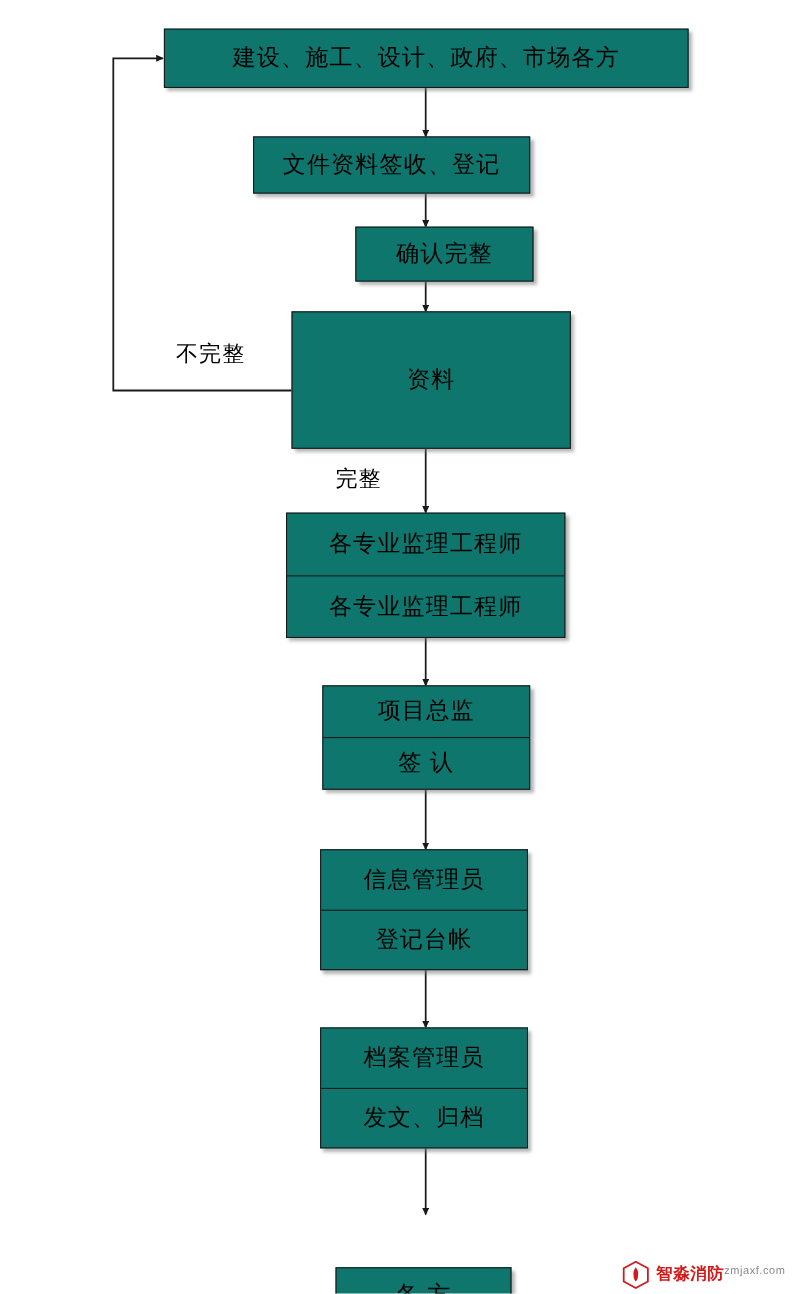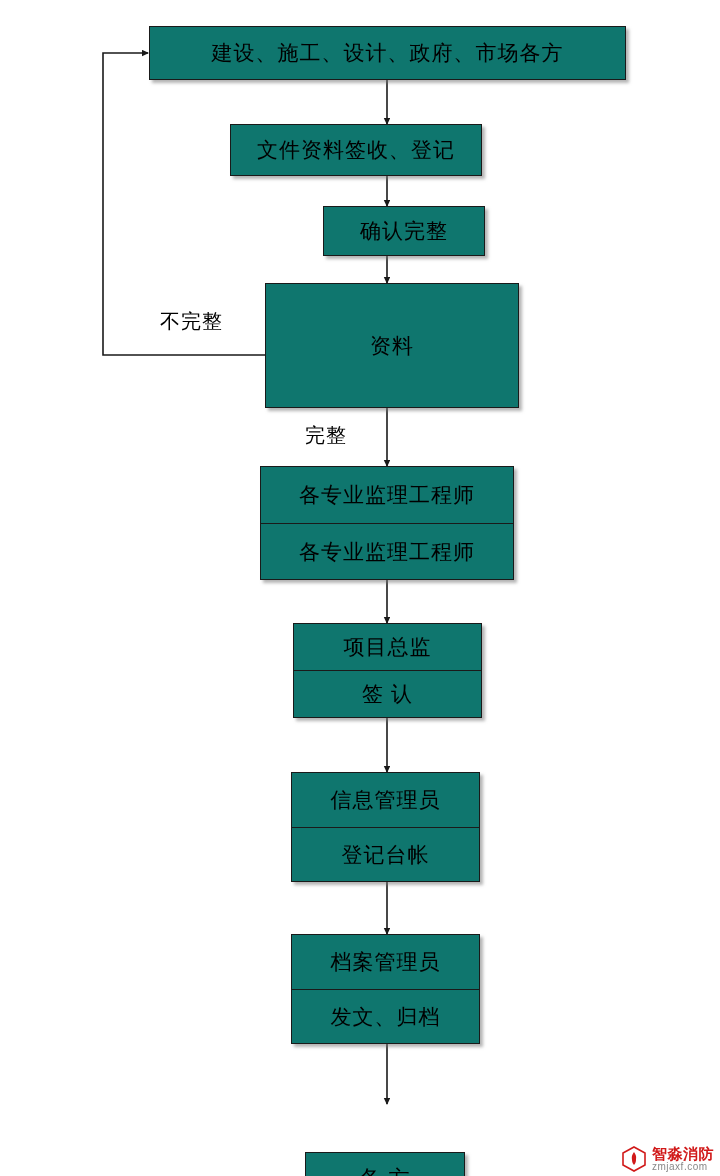--- a/index.html
+++ b/index.html
@@ -68,21 +68,21 @@
     align-items: center;
     gap: 5px;
   }
   #watermark .mark-icon {
     width: 26px;
     height: 26px;
     position: relative;
   }
   #watermark .mark-text {
     display: flex;
-    flex-direction: column;
+    flex-direction: row;
     line-height: 1.05;
   }
   #watermark .mark-title {
     font-size: 15px;
     color: #d11a1a;
     font-weight: bold;
     letter-spacing: 0.5px;
   }
   #watermark .mark-sub {
     font-size: 10px;

